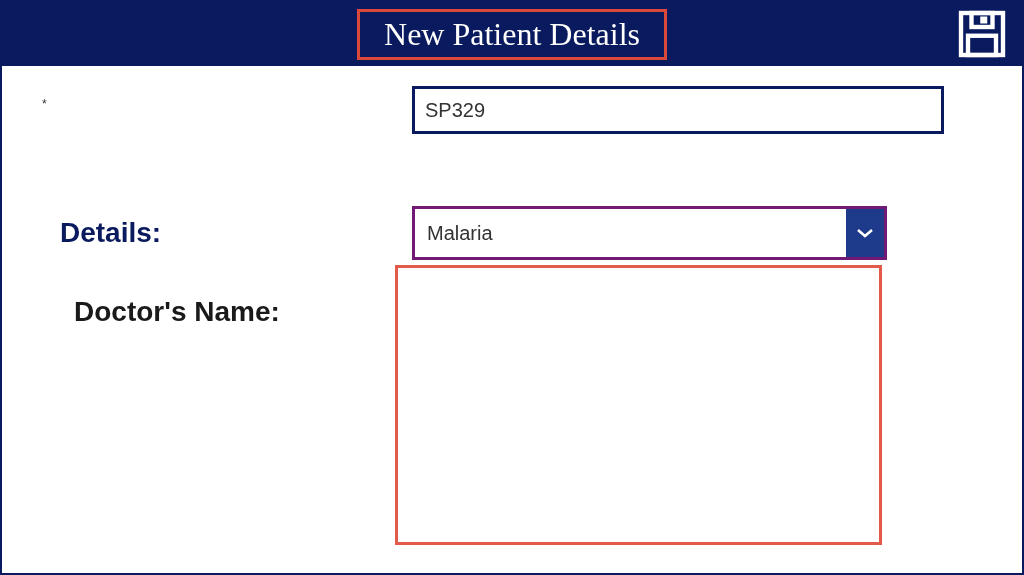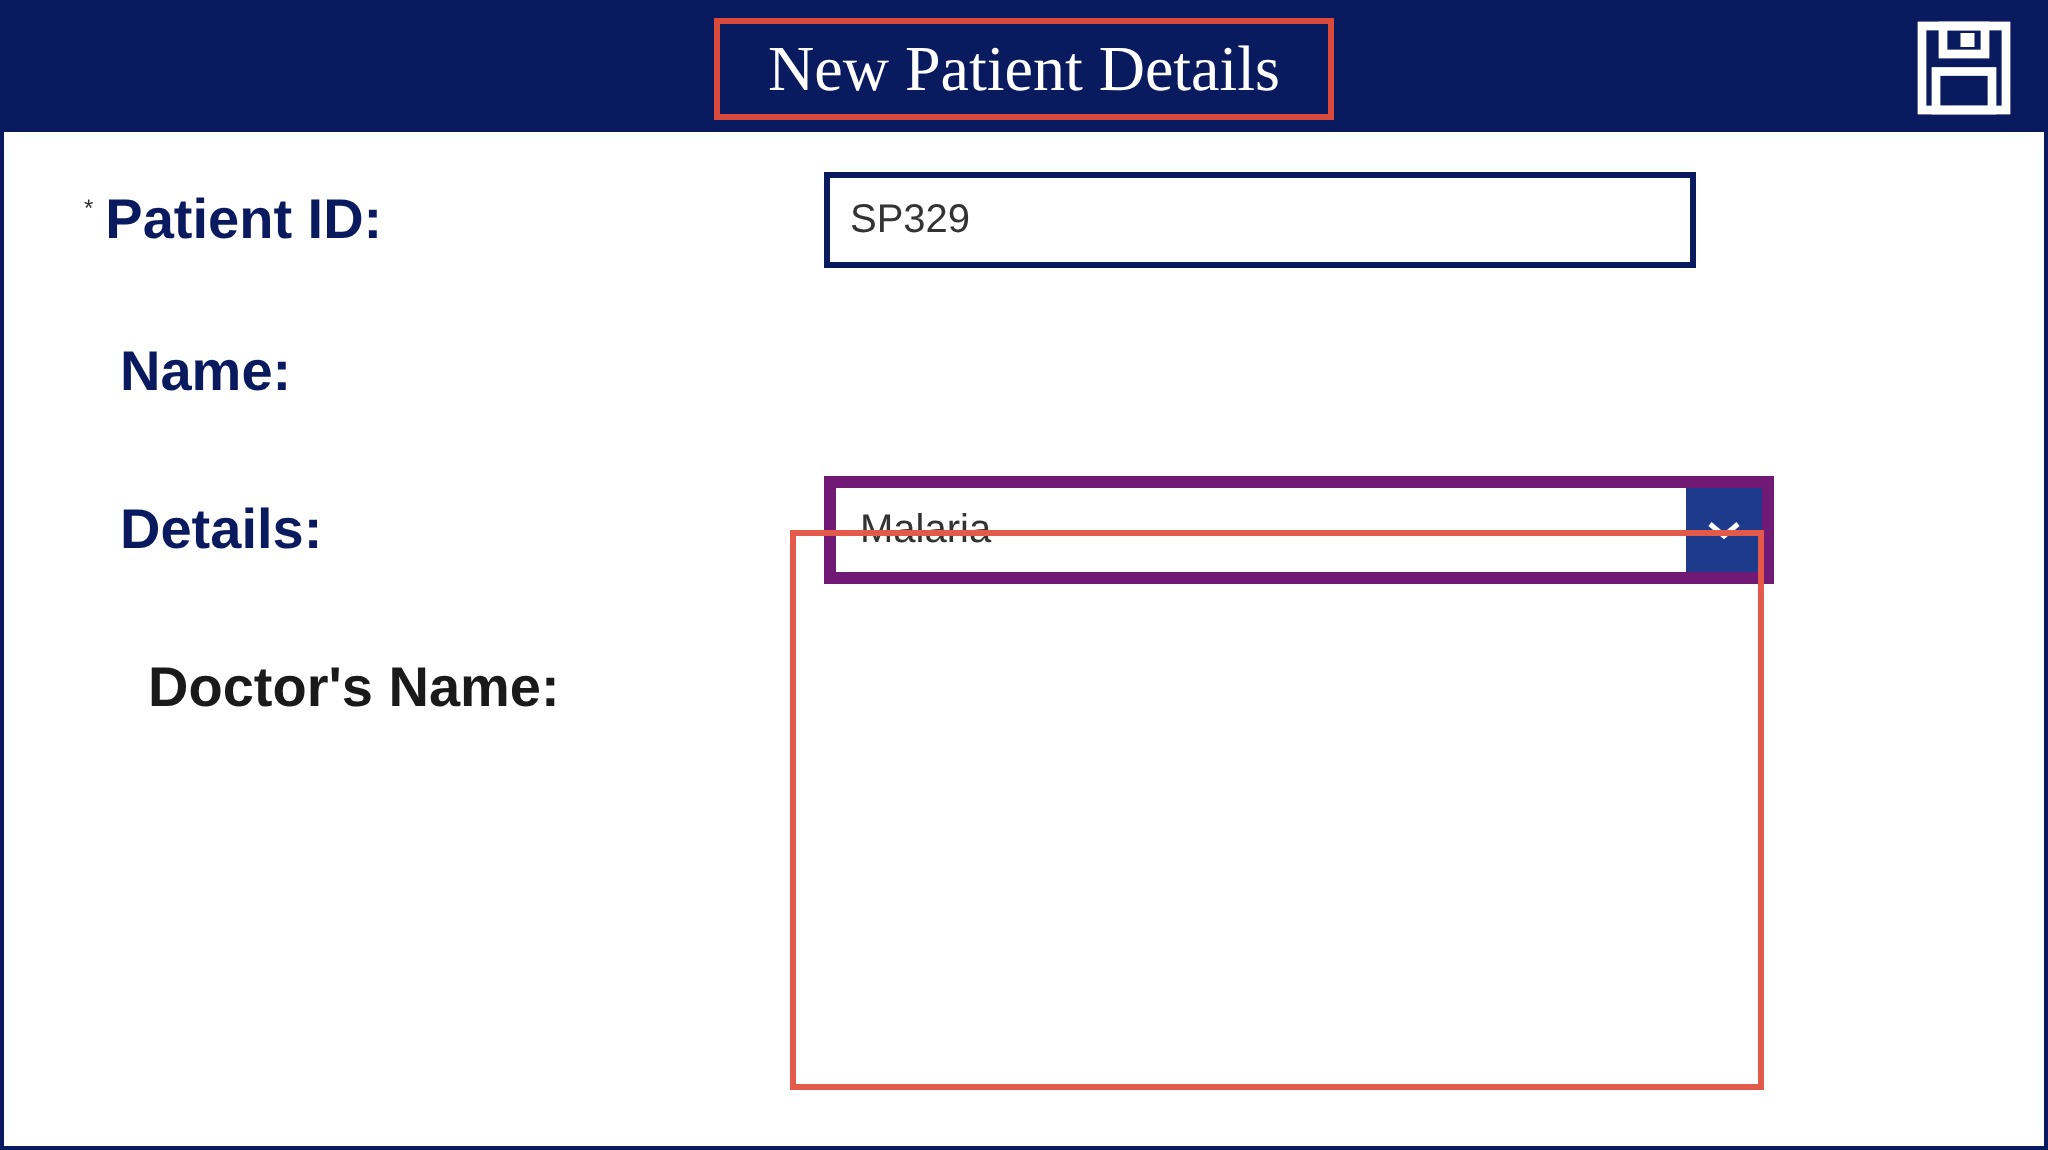--- a/index.html
+++ b/index.html
@@ -70,33 +70,33 @@
       font-weight: 600;
       color: #0a1a5e;
     }
     .form-label.dark {
       color: #1a1a1a;
     }
     .input-cell {
       flex: 1;
     }
     .text-input {
-      width: 436px;
+      width: 532px;
       height: 48px;
       border: 3px solid #0a1a5e;
       padding: 16px 10px;
       font-size: 20px;
       color: #333;
       font-family: inherit;
       background: #fff;
     }
     .select-wrap {
       width: 475px;
       height: 54px;
-      border: 6px solid #701a75;
+      border: 3px solid #701a75;
       display: flex;
       align-items: center;
       background: #fff;
       position: relative;
     }
     .select-value {
       flex: 1;
       padding: 0 12px;
       font-size: 20px;
       color: #333;
@@ -134,31 +134,27 @@
       <rect x="16" y="34" width="32" height="22" fill="none" stroke="#ffffff" stroke-width="5"></rect>
     </svg>
   </div>
 </div>
 
 <div class="form-area">
 
   <div class="form-row">
     <div class="label-cell">
       <span class="asterisk">*</span>
-      <span class="form-label">Patient ID:</span>
     </div>
     <div class="input-cell">
       <input type="text" class="text-input" value="SP329" style="">
     </div>
   </div>
 
   <div class="form-row">
-    <div class="label-cell">
-      <span class="form-label" style="margin-left:18px">Name:</span>
-    </div>
   </div>
 
   <div class="form-row">
     <div class="label-cell">
       <span class="form-label" style="margin-left:18px">Details:</span>
     </div>
     <div class="input-cell">
       <div class="select-wrap">
         <span class="select-value">Malaria</span>
         <div class="select-arrow">

